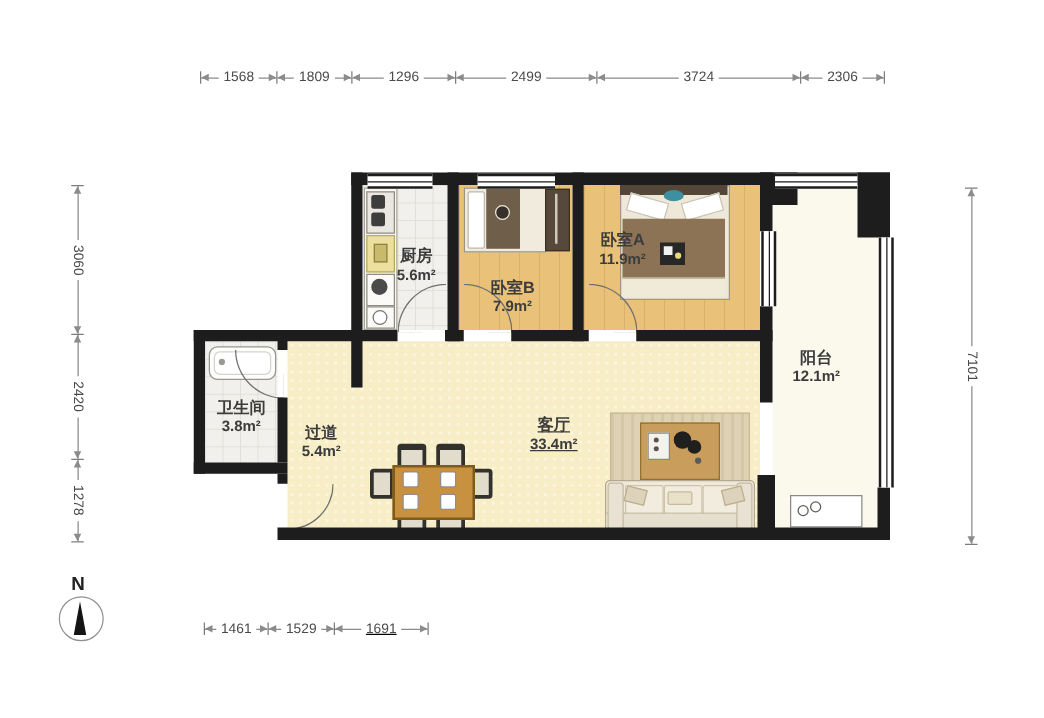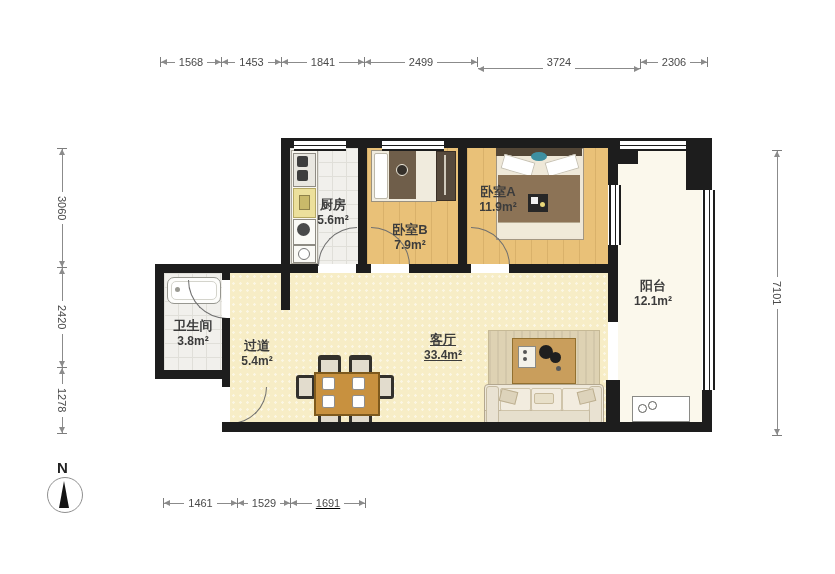--- a/index.html
+++ b/index.html
@@ -209,52 +209,52 @@
   <div class="dim-row" style="left:160px;top:55px;width:548px;">
     <div class="dim-seg" style="width:62px;">
         <span class="tick"></span>
         <span class="dline dl"></span>
         <span class="dlabel">1568</span>
         <span class="dline dr"></span>
         <span class="tick"></span>
       </div>
     <div class="dim-seg" style="width:60px;">
         <span class="dline dl"></span>
-        <span class="dlabel">1453</span>
+        <span class="dlabel">1809</span>
         <span class="dline dr"></span>
         <span class="tick"></span>
       </div>
     <div class="dim-seg" style="width:83px;">
         <span class="dline dl"></span>
-        <span class="dlabel">1841</span>
+        <span class="dlabel">1296</span>
         <span class="dline dr"></span>
         <span class="tick"></span>
       </div>
     <div class="dim-seg" style="width:113px;">
         <span class="dline dl"></span>
         <span class="dlabel">2499</span>
         <span class="dline dr"></span>
         <span class="tick"></span>
       </div>
-    <div class="dim-seg" style="width:163px;align-items:flex-end;">
+    <div class="dim-seg" style="width:163px;">
         <span class="dline dl"></span>
         <span class="dlabel">3724</span>
         <span class="dline dr"></span>
         <span class="tick"></span>
       </div>
     <div class="dim-seg" style="width:67px;">
         <span class="dline dl"></span>
         <span class="dlabel">2306</span>
         <span class="dline dr"></span>
         <span class="tick"></span>
       </div>
   </div>
 
   <div class="dim-row" style="left:163px;top:496px;width:545px;">
-    <div class="dim-seg" style="width:75px;">
+    <div class="dim-seg" style="width:52px;">
         <span class="tick"></span>
         <span class="dline dl"></span>
         <span class="dlabel">1461</span>
         <span class="dline dr"></span>
         <span class="tick"></span>
       </div>
     <div class="dim-seg" style="width:53px;">
         <span class="dline dl"></span>
         <span class="dlabel">1529</span>
         <span class="dline dr"></span>

